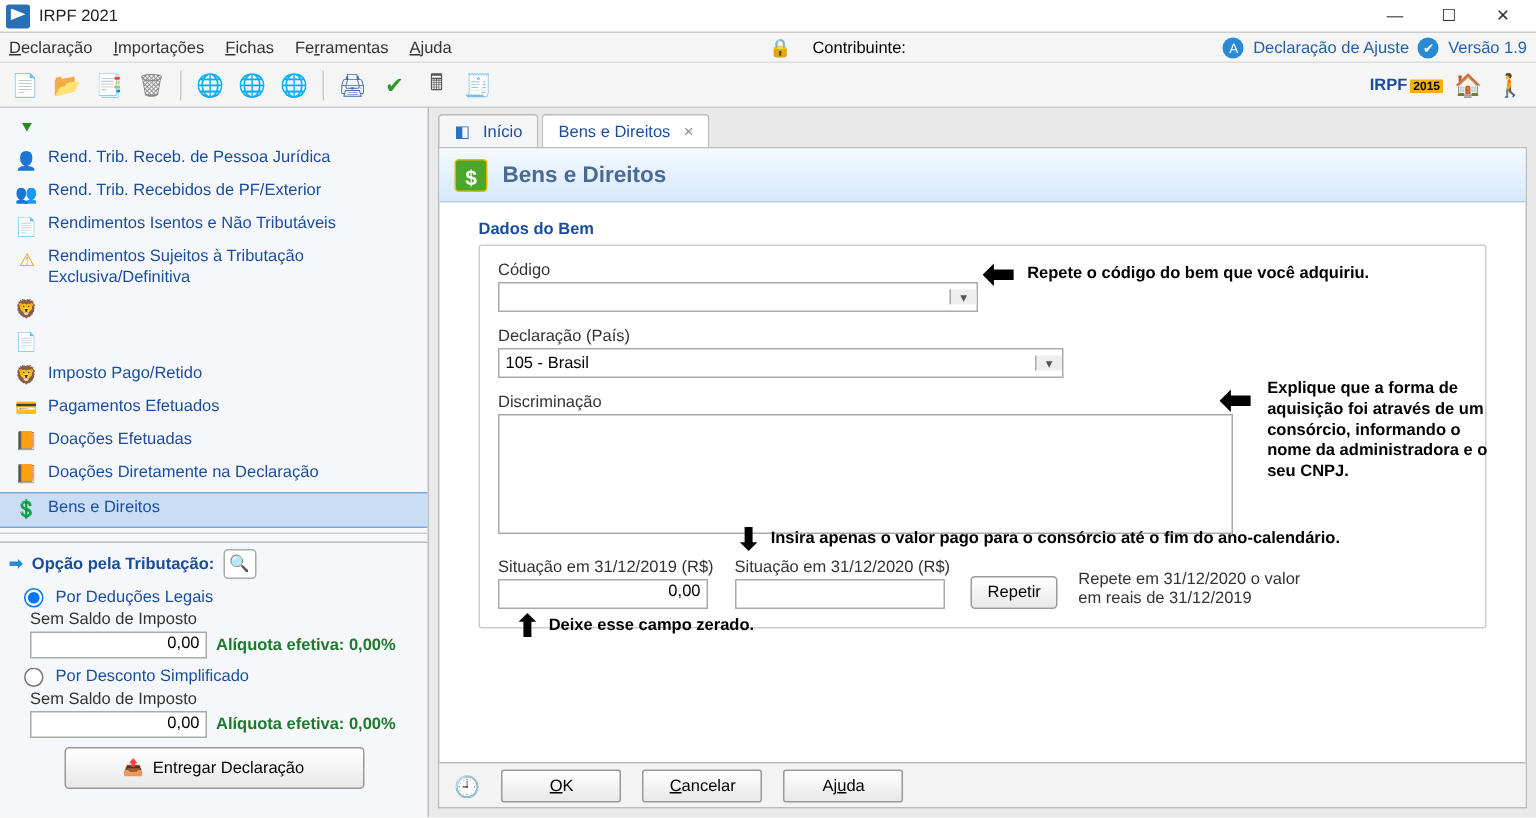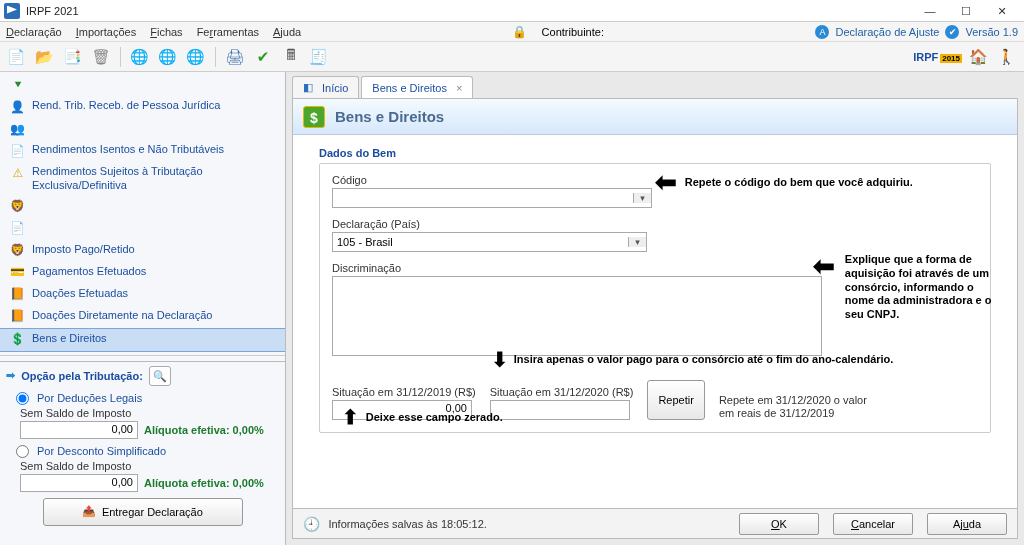--- a/index.html
+++ b/index.html
@@ -69,21 +69,21 @@
 .fieldset-title { color: #1a4d9e; font-weight: bold; margin-bottom: 4px; }
 .field-box { border: 1px solid #ccc; border-radius: 2px; padding: 10px 12px 12px 12px; }
 .lbl { color: #333; margin-bottom: 2px; display: block; }
 .sel { height: 20px; border: 1px solid #aaa; background: #fff; display: flex; align-items: center; }
 .sel .selval { flex: 1; padding: 0 4px; }
 .sel .selarr { width: 18px; border-left: 1px solid #aaa; background: #eee; text-align: center; font-size: 9px; color: #555; }
 .ta { border: 1px solid #aaa; background: #fff; height: 80px; }
 .sit-row { display: flex; gap: 14px; margin-top: 10px; align-items: flex-end; }
 .sit-col { display: flex; flex-direction: column; }
 .sit-col .sv { width: 140px; height: 20px; border: 1px solid #aaa; background: #fff; text-align: right; padding: 1px 4px; }
-.rep-btn { height: 40px; padding: 0 10px; border: 1px solid #999; background: linear-gradient(#fff,#e8e8e8); border-radius: 3px; margin-top: 14px; }
+.rep-btn { height: 22px; padding: 0 10px; border: 1px solid #999; background: linear-gradient(#fff,#e8e8e8); border-radius: 3px; margin-top: 14px; }
 .rep-txt { color: #333; margin-top: 14px; line-height: 1.2; }
 
 
 .annot { position: absolute; font-weight: bold; color: #000; font-size: 11px; }
 .arrow-l { font-size: 26px; line-height: 1; }
 
 
 .bottombar { height: 30px; border-top: 1px solid #bbb; background: #f3f3f3; display: flex; align-items: center; padding: 0 10px; gap: 8px; }
 .bottombar .clock-ic { color: #3a8a3a; font-size: 14px; }
 .bottombar .msg { color: #333; flex: 1; }
@@ -150,20 +150,21 @@
     <div class="sidelist">
       <div class="sideitem">
           <span class="sicon" style="color:#2a8a2a">⯆</span>
         </div>
       <div class="sideitem">
           <span class="sicon">👤</span>
           <span class="stxt">Rend. Trib. Receb. de Pessoa Jurídica</span>
         </div>
       <div class="sideitem">
           <span class="sicon">👥</span>
+          <span class="stxt">Rend. Trib. Recebidos de PF/Exterior</span>
         </div>
       <div class="sideitem">
           <span class="sicon" style="color:#2a9a2a">📄</span>
           <span class="stxt">Rendimentos Isentos e Não Tributáveis</span>
         </div>
       <div class="sideitem">
           <span class="sicon" style="color:#d8a400">⚠</span>
           <span class="stxt">Rendimentos Sujeitos à Tributação Exclusiva/Definitiva</span>
         </div>
       <div class="sideitem">
@@ -251,21 +252,21 @@
 
           <label class="lbl">Código</label>
           <div style="display:flex;gap:30px;align-items:center">
             <div class="sel" style="width:320px">
               <div class="selval"></div>
               <div class="selarr">▾</div>
             </div>
           </div>
 
           <label class="lbl" style="margin-top:10px">Declaração (País)</label>
-          <div class="sel" style="width:315px">
+          <div class="sel" style="width:377px">
             <div class="selval">105 - Brasil</div>
             <div class="selarr">▾</div>
           </div>
 
           <label class="lbl" style="margin-top:10px">Discriminação</label>
           <div class="ta" style="width:490px"></div>
 
           <div class="sit-row">
             <div class="sit-col">
               <span class="lbl">Situação em 31/12/2019 (R$)</span>
@@ -297,20 +298,19 @@
         <div class="annot" style="top:272px;left:50px;display:flex;align-items:center;gap:6px">
           <span class="arrow-l" style="transform:rotate(90deg);font-size:20px">⬅</span>
           <span>Deixe esse campo zerado.</span>
         </div>
       </div>
 
       <div style="flex:1"></div>
 
       <div class="bottombar">
         <span class="clock-ic">🕘</span>
-        <span class="msg">Informações salvas às 18:05:12.</span>
         <div class="bbtn"><span class="u">O</span>K</div>
         <div class="bbtn"><span class="u">C</span>ancelar</div>
         <div class="bbtn">Aj<span class="u">u</span>da</div>
       </div>
     </div>
   </div>
 </div>
 
 </body></html>

